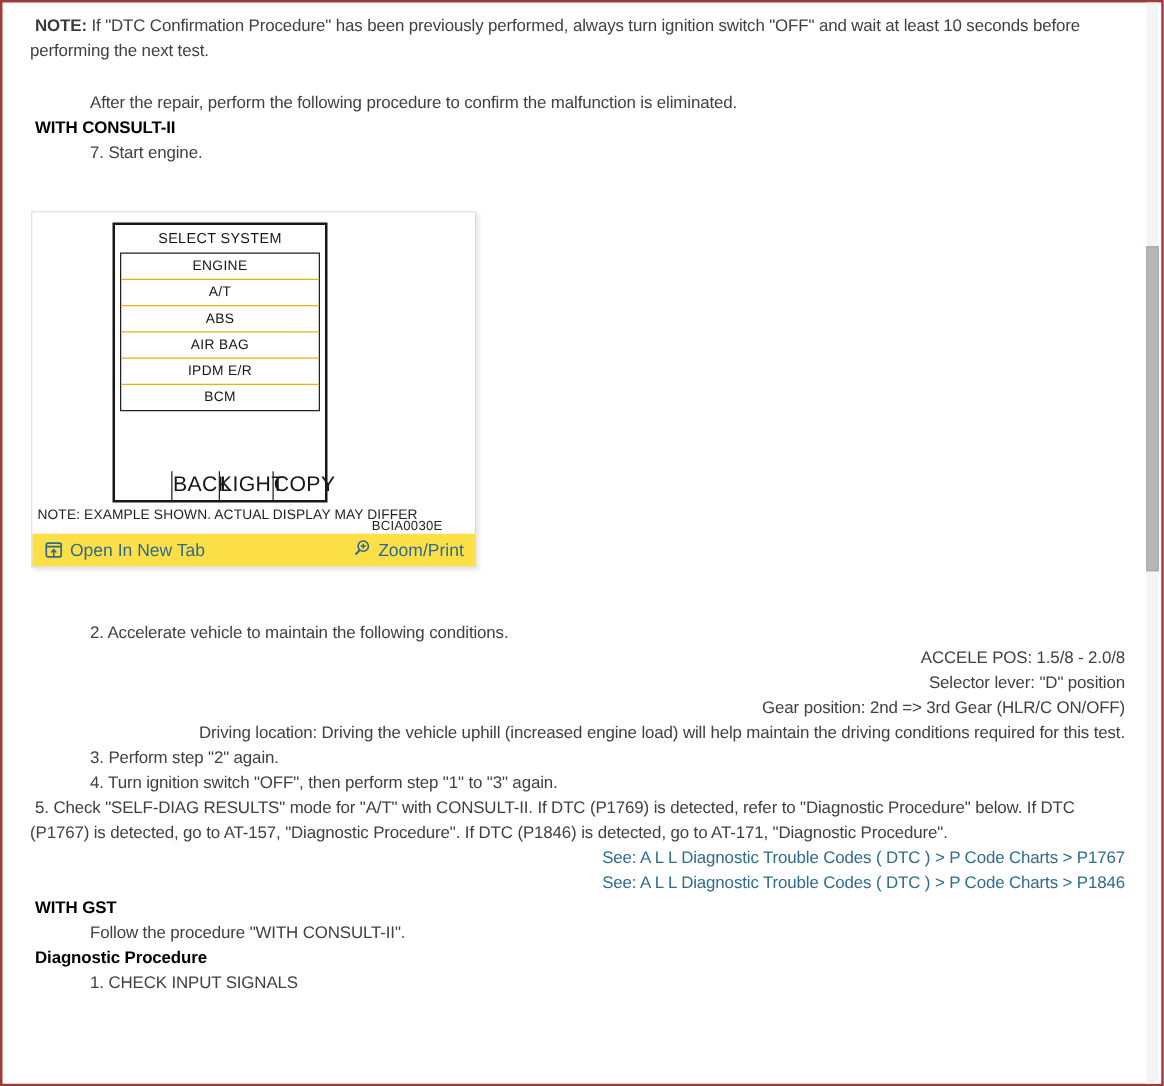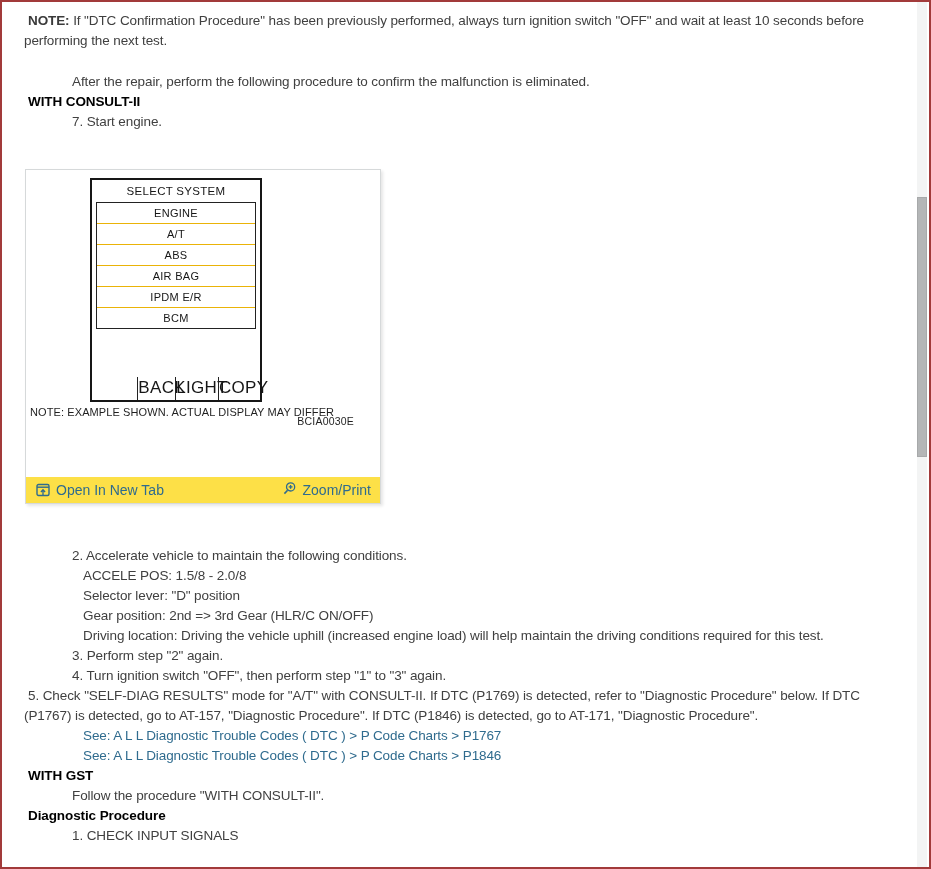--- a/index.html
+++ b/index.html
@@ -29,37 +29,37 @@
   }
   .para{
     margin:0 0 0 -4px;
     text-indent:4px;
     font-size:13.5px;
     line-height:20px;
     letter-spacing:-0.1px;
     max-width:854px;
   }
   .bold{font-weight:bold;color:#3a3a3a;}
-  .indent{padding-left:11px;}
+  .indent{padding-left:11px;text-align:right;}
   .gap21{margin-top:21px;}
   .gap20{margin-top:20px;}
   .gap37{margin-top:37px;}
   .gap42{margin-top:42px;}
   .heading{
     font-size:13.5px;line-height:20px;font-weight:bold;color:#000000;
     letter-spacing:-0.1px;margin:0;
   }
   a.doclink{
     color:#2f6b8e;
     text-decoration:none;
     cursor:pointer;
   }
   
   .figure-card{
-    width:356px;height:335px;
+    width:356px;height:285px;
     box-sizing:border-box;
     border:1px solid #d6d9da;
     background:#ffffff;
     box-shadow:2px 2px 3px rgba(0,0,0,0.10);
     position:relative;
   }
   .figure-body{
     position:absolute;top:0;left:0;right:0;bottom:26px;
     background:#ffffff;
   }

